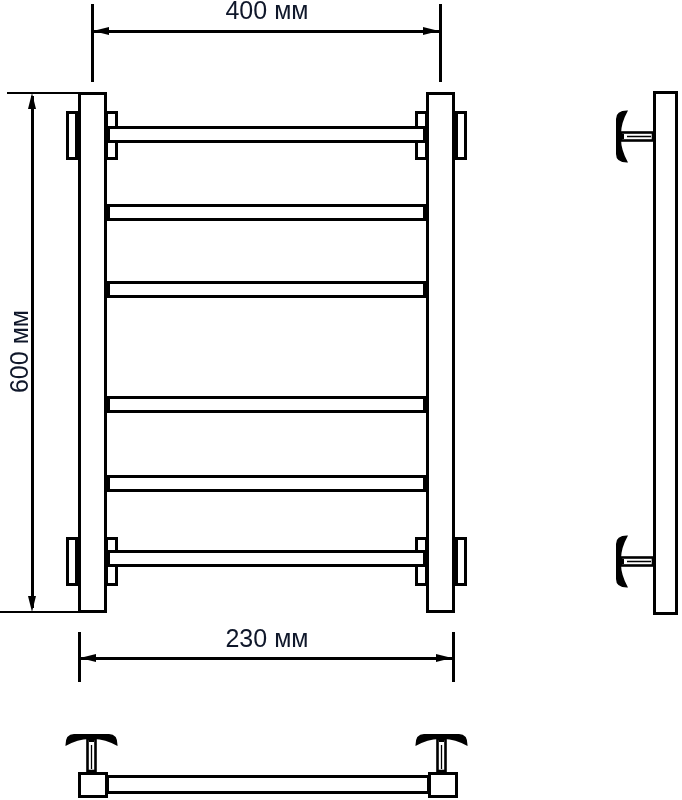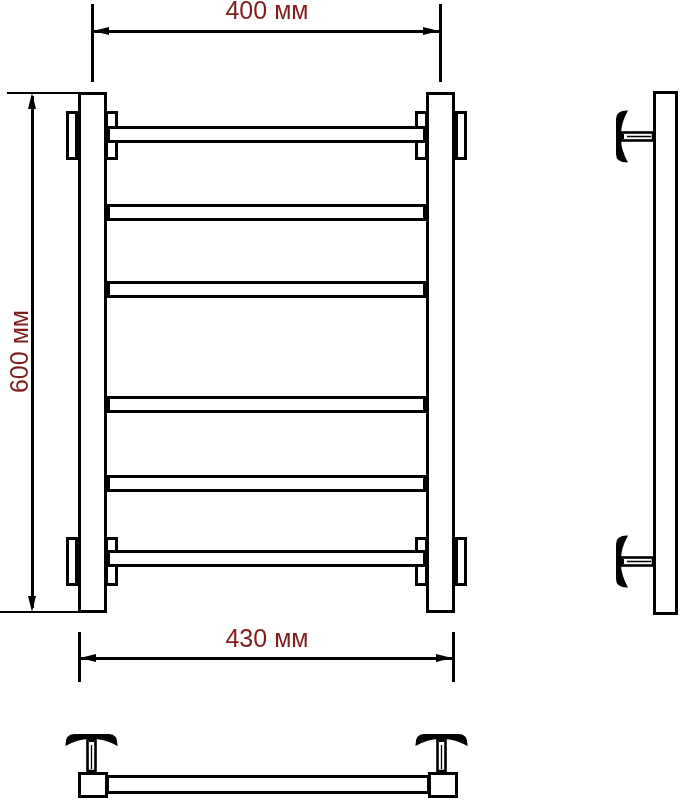--- a/index.html
+++ b/index.html
@@ -1,18 +1,18 @@
 <!DOCTYPE html>
 <html><head>
 <meta charset="utf-8">
 <style>
   html,body{margin:0;padding:0;background:#fff;}
   #canvas{
     position:relative;width:682px;height:800px;background:#ffffff;overflow:hidden;
-    font-family:"Liberation Sans", sans-serif;color:#7f1d1d;
+    font-family:"Liberation Sans", sans-serif;color:#0f172a;
   }
   .rect{position:absolute;background:#fff;border:3px solid #000;box-sizing:border-box;}
   .hline{position:absolute;background:#000;height:2.5px;}
   .vline{position:absolute;background:#000;width:2.5px;}
   .arrow{position:absolute;width:0;height:0;}
   .arrow-left{border-top:4.5px solid transparent;border-bottom:4.5px solid transparent;border-right:16px solid #000;}
   .arrow-right{border-top:4.5px solid transparent;border-bottom:4.5px solid transparent;border-left:16px solid #000;}
   .arrow-up{border-left:4.5px solid transparent;border-right:4.5px solid transparent;border-bottom:16px solid #000;}
   .arrow-down{border-left:4.5px solid transparent;border-right:4.5px solid transparent;border-top:16px solid #000;}
   .dim-label{position:absolute;font-size:25px;line-height:1;white-space:nowrap;text-align:center;}
@@ -66,21 +66,21 @@
   </div>
   <div class="bracket" style="left:608px;top:542px;width:53px;height:39px;transform:rotate(-90deg);">
     <svg width="53" height="39" viewBox="0 0 53 39">
       <rect x="22.5" y="6" width="8" height="32" fill="#fff" stroke="#000" stroke-width="2.6"></rect>
       <line x1="26.5" y1="12" x2="26.5" y2="36" stroke="#000" stroke-width="1.3"></line>
       <path d="M0.5,12 Q0.5,1 9,1 L44,1 Q52.5,1 52.5,12 L52.5,13 Q40,6 29,6 L29,9 L24,9 L24,6 Q13,6 0.5,13 Z" fill="#000"></path>
     </svg>
   </div>
   <div class="rect" style="left:653px;top:91px;width:25px;height:524px;"></div>
 
-  <div class="dim-label" style="left:167px;top:626px;width:200px;">430 мм</div>
+  <div class="dim-label" style="left:167px;top:626px;width:200px;">230 мм</div>
   <div class="vline" style="left:78px;top:632px;height:50px;"></div>
   <div class="vline" style="left:452px;top:632px;height:50px;"></div>
   <div class="hline" style="left:81px;top:657px;width:371px;"></div>
   <div class="arrow arrow-left" style="left:80px;top:654px;"></div>
   <div class="arrow arrow-right" style="left:436px;top:654px;"></div>
 
   <div class="bracket" style="left:65px;top:733px;width:53px;height:39px;">
     <svg width="53" height="39" viewBox="0 0 53 39">
       <rect x="22.5" y="6" width="8" height="32" fill="#fff" stroke="#000" stroke-width="2.6"></rect>
       <line x1="26.5" y1="12" x2="26.5" y2="36" stroke="#000" stroke-width="1.3"></line>

